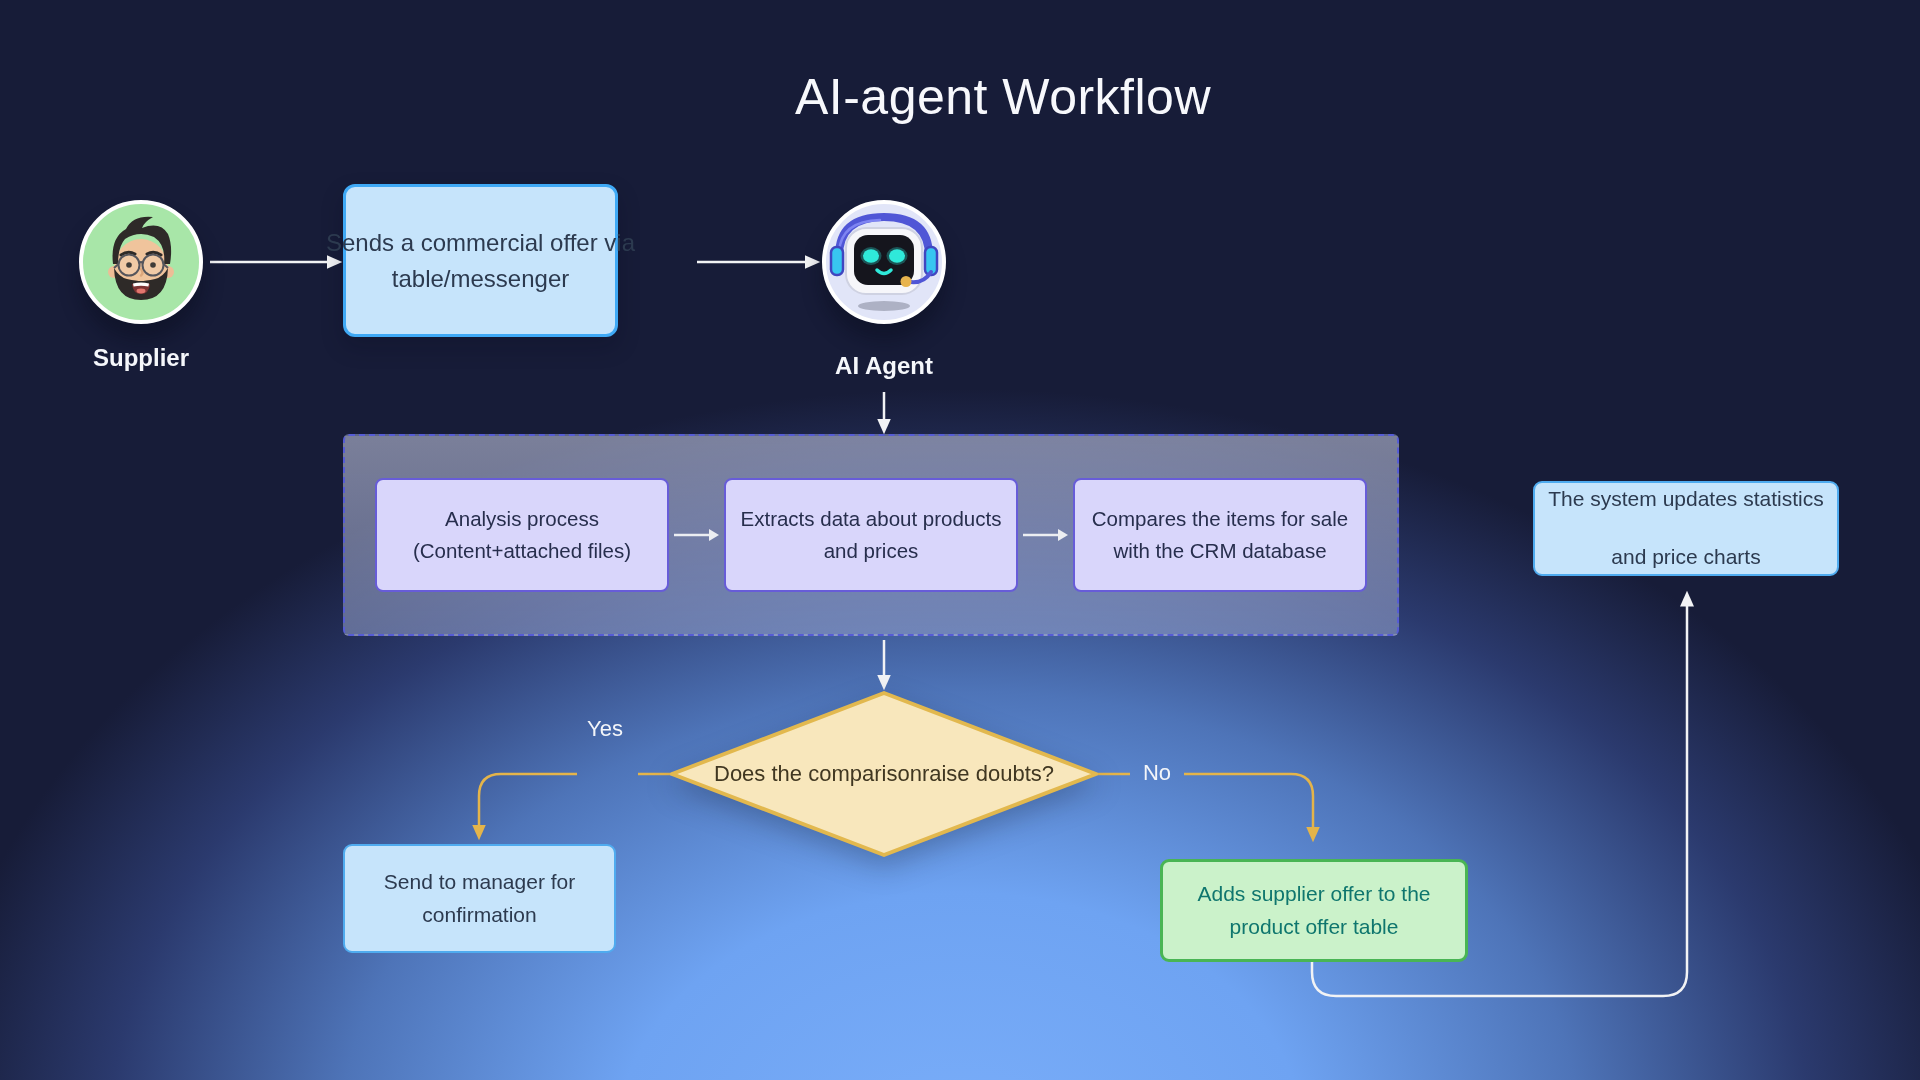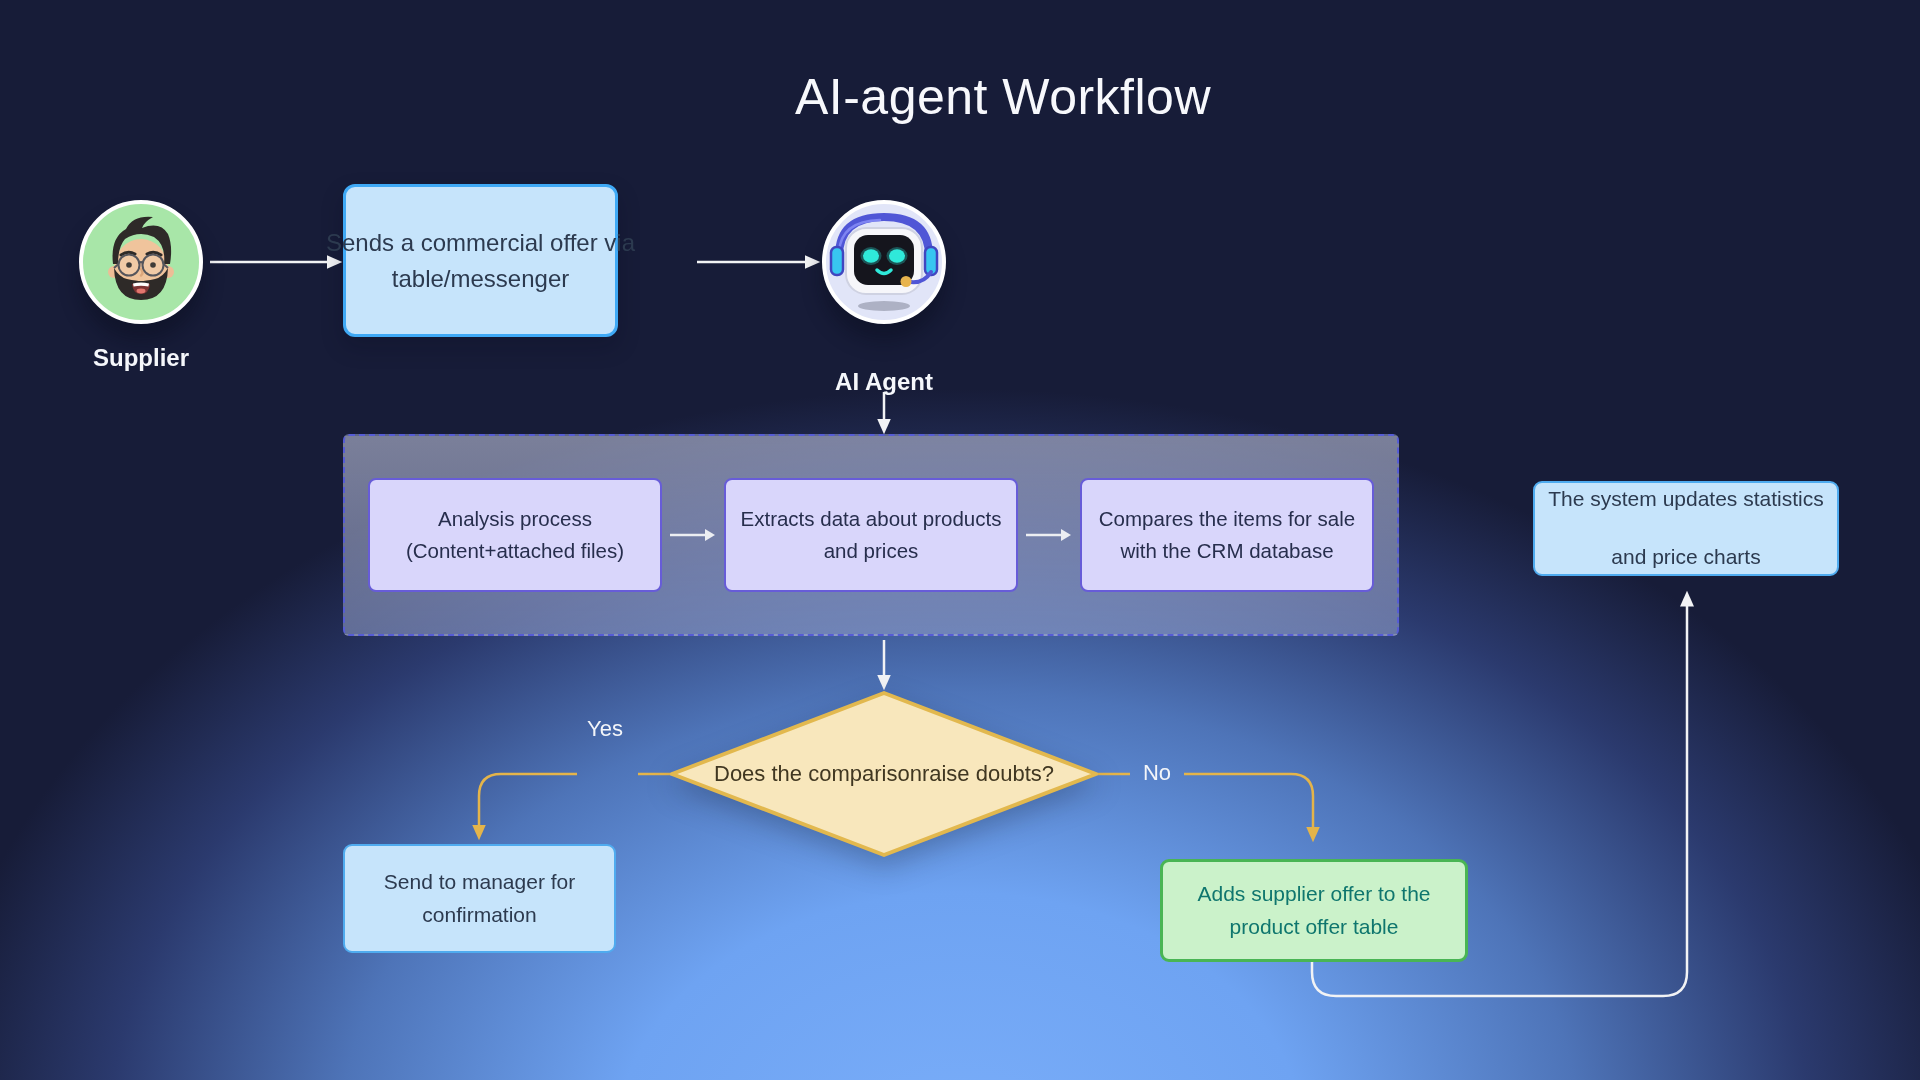--- a/index.html
+++ b/index.html
@@ -21,21 +21,21 @@
 
   .avatar { position:absolute; width:124px; height:124px; border-radius:50%;
             box-shadow:0 16px 20px rgba(8,10,26,0.40); }
   #supplier-avatar { left:79px;  top:200px; }
   #agent-avatar    { left:822px; top:200px; }
   .avatar svg { display:block; width:124px; height:124px; }
 
   .actor-label { position:absolute; width:220px; text-align:center;
                  color:#f5f7fb; font-size:24px; font-weight:bold; }
   #supplier-label { left:31px;  top:344px; }
-  #agent-label    { left:774px; top:352px;margin-top:16px; }
+  #agent-label    { left:774px; top:352px; }
 
   .box { position:absolute; display:flex; flex-direction:column;
          align-items:center; justify-content:center; text-align:center;
          box-sizing:border-box; }
   .box .tl { display:block; white-space:nowrap; }
 
   .blue-box  { background:#c6e4fb; border:2px solid #4fabef; color:#2c3a4f;
                border-radius:9px; }
   #offer-box { left:343px; top:184px; width:275px; height:153px;
                border-width:3px; border-color:#3fa9f5; border-radius:12px;
@@ -43,21 +43,21 @@
                box-shadow:0 10px 22px rgba(8,10,26,0.22); }
   #manager-box { left:343px;  top:844px; width:273px; height:109px;
                  font-size:21px; line-height:1.55; }
   #stats-box   { left:1533px; top:481px; width:306px; height:95px;
                  font-size:21px; line-height:1.55;gap:25px; }
 
   #group-box { position:absolute; left:343px; top:434px; width:1056px; height:202px;
                border:2px dashed #565cd6; border-radius:6px;
                background:linear-gradient(180deg, rgba(189,194,220,0.60), rgba(150,163,205,0.55));
                display:flex; align-items:center; justify-content:space-between;
-               padding:0 23px; box-sizing:border-box; }
+               padding:0 30px; box-sizing:border-box; }
   .purple-box { width:290px; height:110px; background:#d9d6fb;
                 border:2px solid #675cd8; border-radius:8px; color:#272e4d;
                 font-size:20.5px; line-height:1.55;
                 display:flex; flex-direction:column; align-items:center;
                 justify-content:center; text-align:center; }
   .purple-box .tl { display:block; white-space:nowrap; }
   .mini-arrow { flex:0 0 auto; }
 
   .diamond-wrap { position:absolute; left:664px; top:687px; width:440px; height:174px; }
   .diamond-wrap svg { display:block; width:440px; height:174px;

